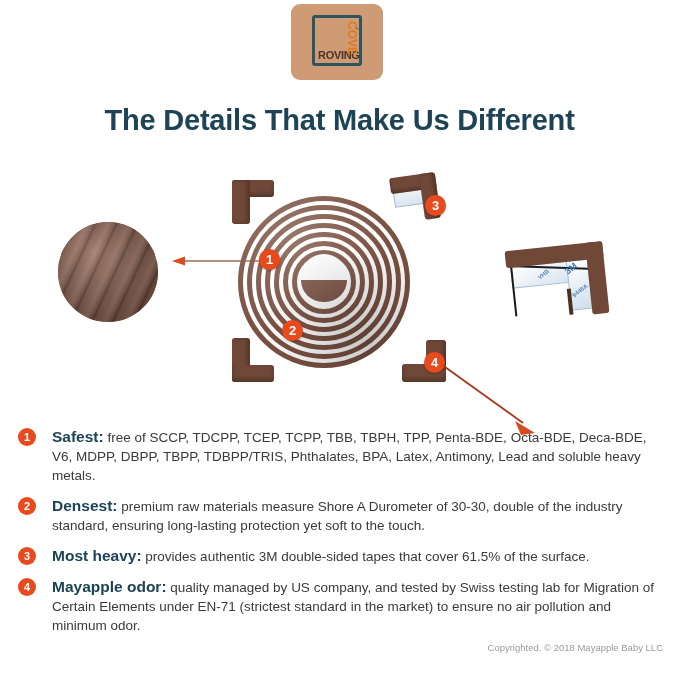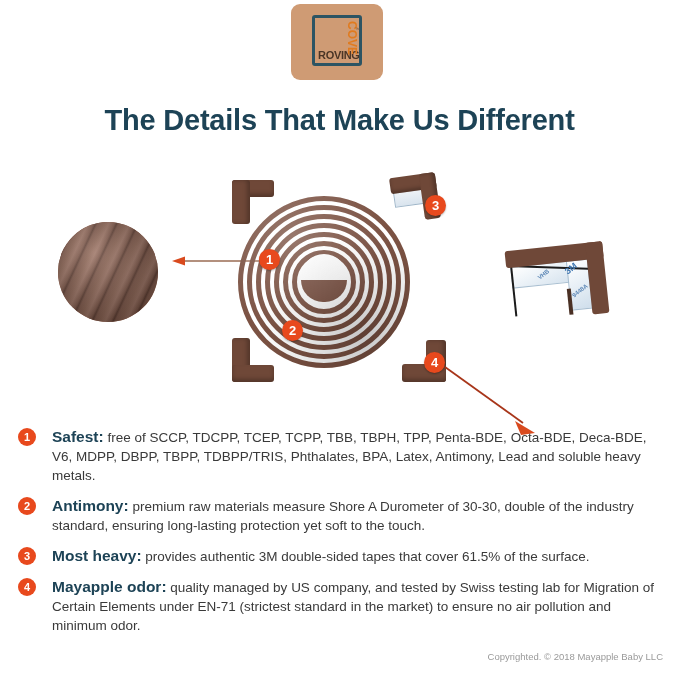--- a/index.html
+++ b/index.html
@@ -328,21 +328,21 @@
     font-size: 15.5px;
     font-weight: bold;
     color: #1d4356;
     margin-top: 12px;
   }
 
   
   .footer {
     position: absolute;
     right: 16px;
-    bottom: 16px;
+    bottom: 25px;
     text-align: right;
     font-size: 9.5px;
     line-height: 13px;
     color: #9a9a9a;
   }
 </style>
 </head>
 <body>
 
 <div class="logo-wrap">
@@ -424,21 +424,21 @@
 
 <div class="features">
 
   <div class="feature">
     <div class="fbadge">1</div>
     <div class="ftext"><span class="flabel">Safest:</span><span> free of SCCP, TDCPP, TCEP, TCPP, TBB, TBPH, TPP, Penta-BDE, Octa-BDE, Deca-BDE, V6, MDPP, DBPP, TBPP, TDBPP/TRIS, Phthalates, BPA, Latex, Antimony, Lead and soluble heavy metals.</span></div>
   </div>
 
   <div class="feature">
     <div class="fbadge">2</div>
-    <div class="ftext"><span class="flabel">Antimony:</span><span> premium raw materials measure Shore A Durometer of 30-30, double of the industry standard, ensuring long-lasting protection yet soft to the touch.</span></div>
+    <div class="ftext"><span class="flabel">Densest:</span><span> premium raw materials measure Shore A Durometer of 30-30, double of the industry standard, ensuring long-lasting protection yet soft to the touch.</span></div>
   </div>
 
   <div class="feature">
     <div class="fbadge">3</div>
     <div class="ftext"><span class="flabel">Most heavy:</span><span> provides authentic 3M double-sided tapes that cover 61.5% of the surface.</span></div>
   </div>
 
   <div class="feature">
     <div class="fbadge">4</div>
     <div class="ftext"><span class="flabel">Mayapple odor:</span><span> quality managed by US company, and tested by Swiss testing lab for Migration of Certain Elements under EN-71 (strictest standard in the market) to ensure no air pollution and minimum odor.</span></div>

